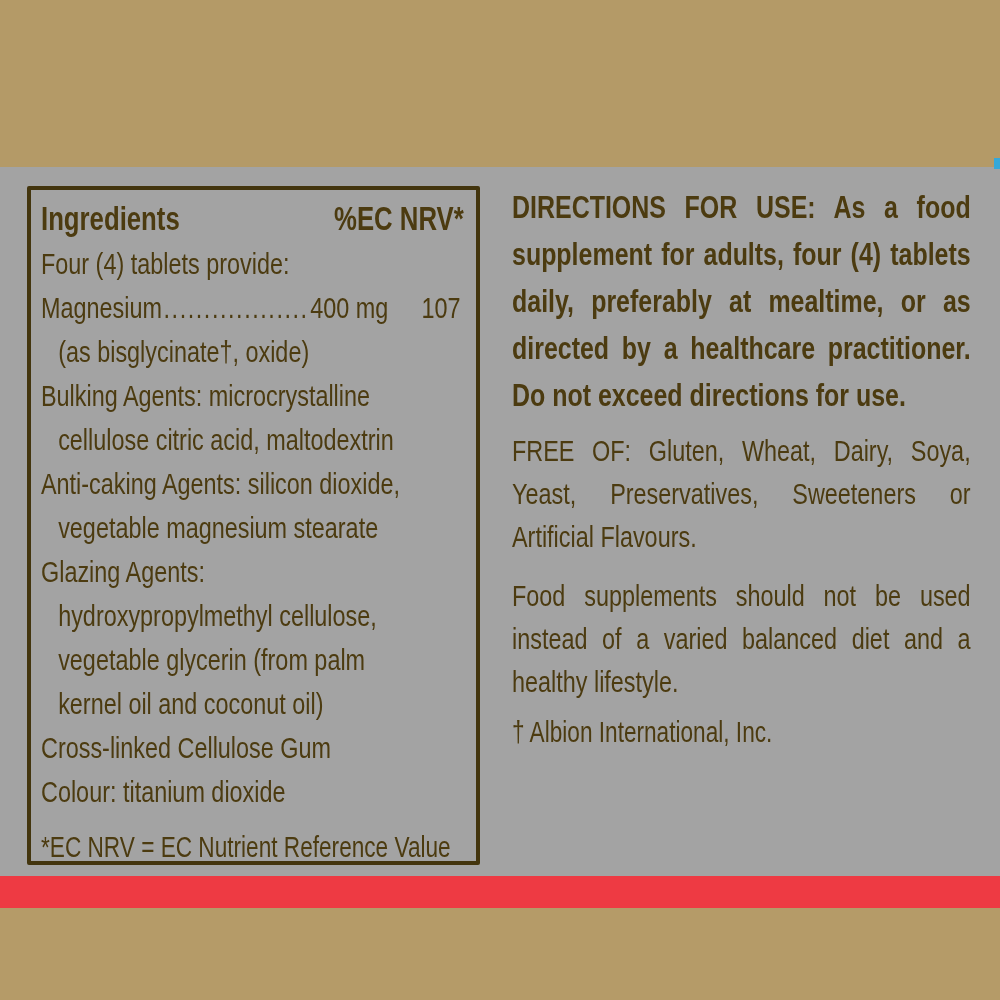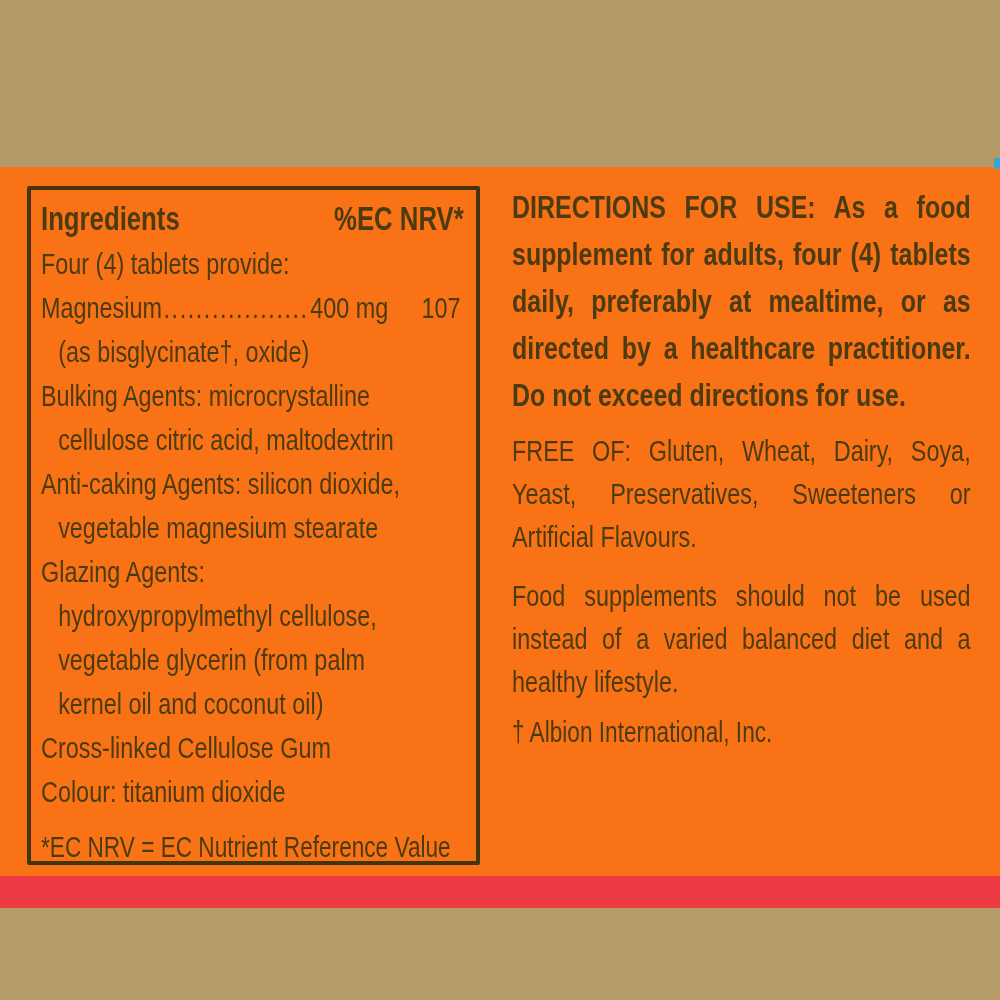--- a/index.html
+++ b/index.html
@@ -5,21 +5,21 @@
   * { margin: 0; padding: 0; box-sizing: border-box; }
   html, body { width: 1000px; height: 1000px; }
   body {
     font-family: "Liberation Sans", sans-serif;
     overflow: hidden;
   }
   .page {
     position: relative;
     width: 1000px;
     height: 1000px;
-    background: #f97316;
+    background: #a3a3a3;
   }
   .band-top {
     position: absolute;
     left: 0; top: 0;
     width: 1000px; height: 167px;
     background: #b49a67;
   }
   .band-bottom {
     position: absolute;
     left: 0; top: 908px;

